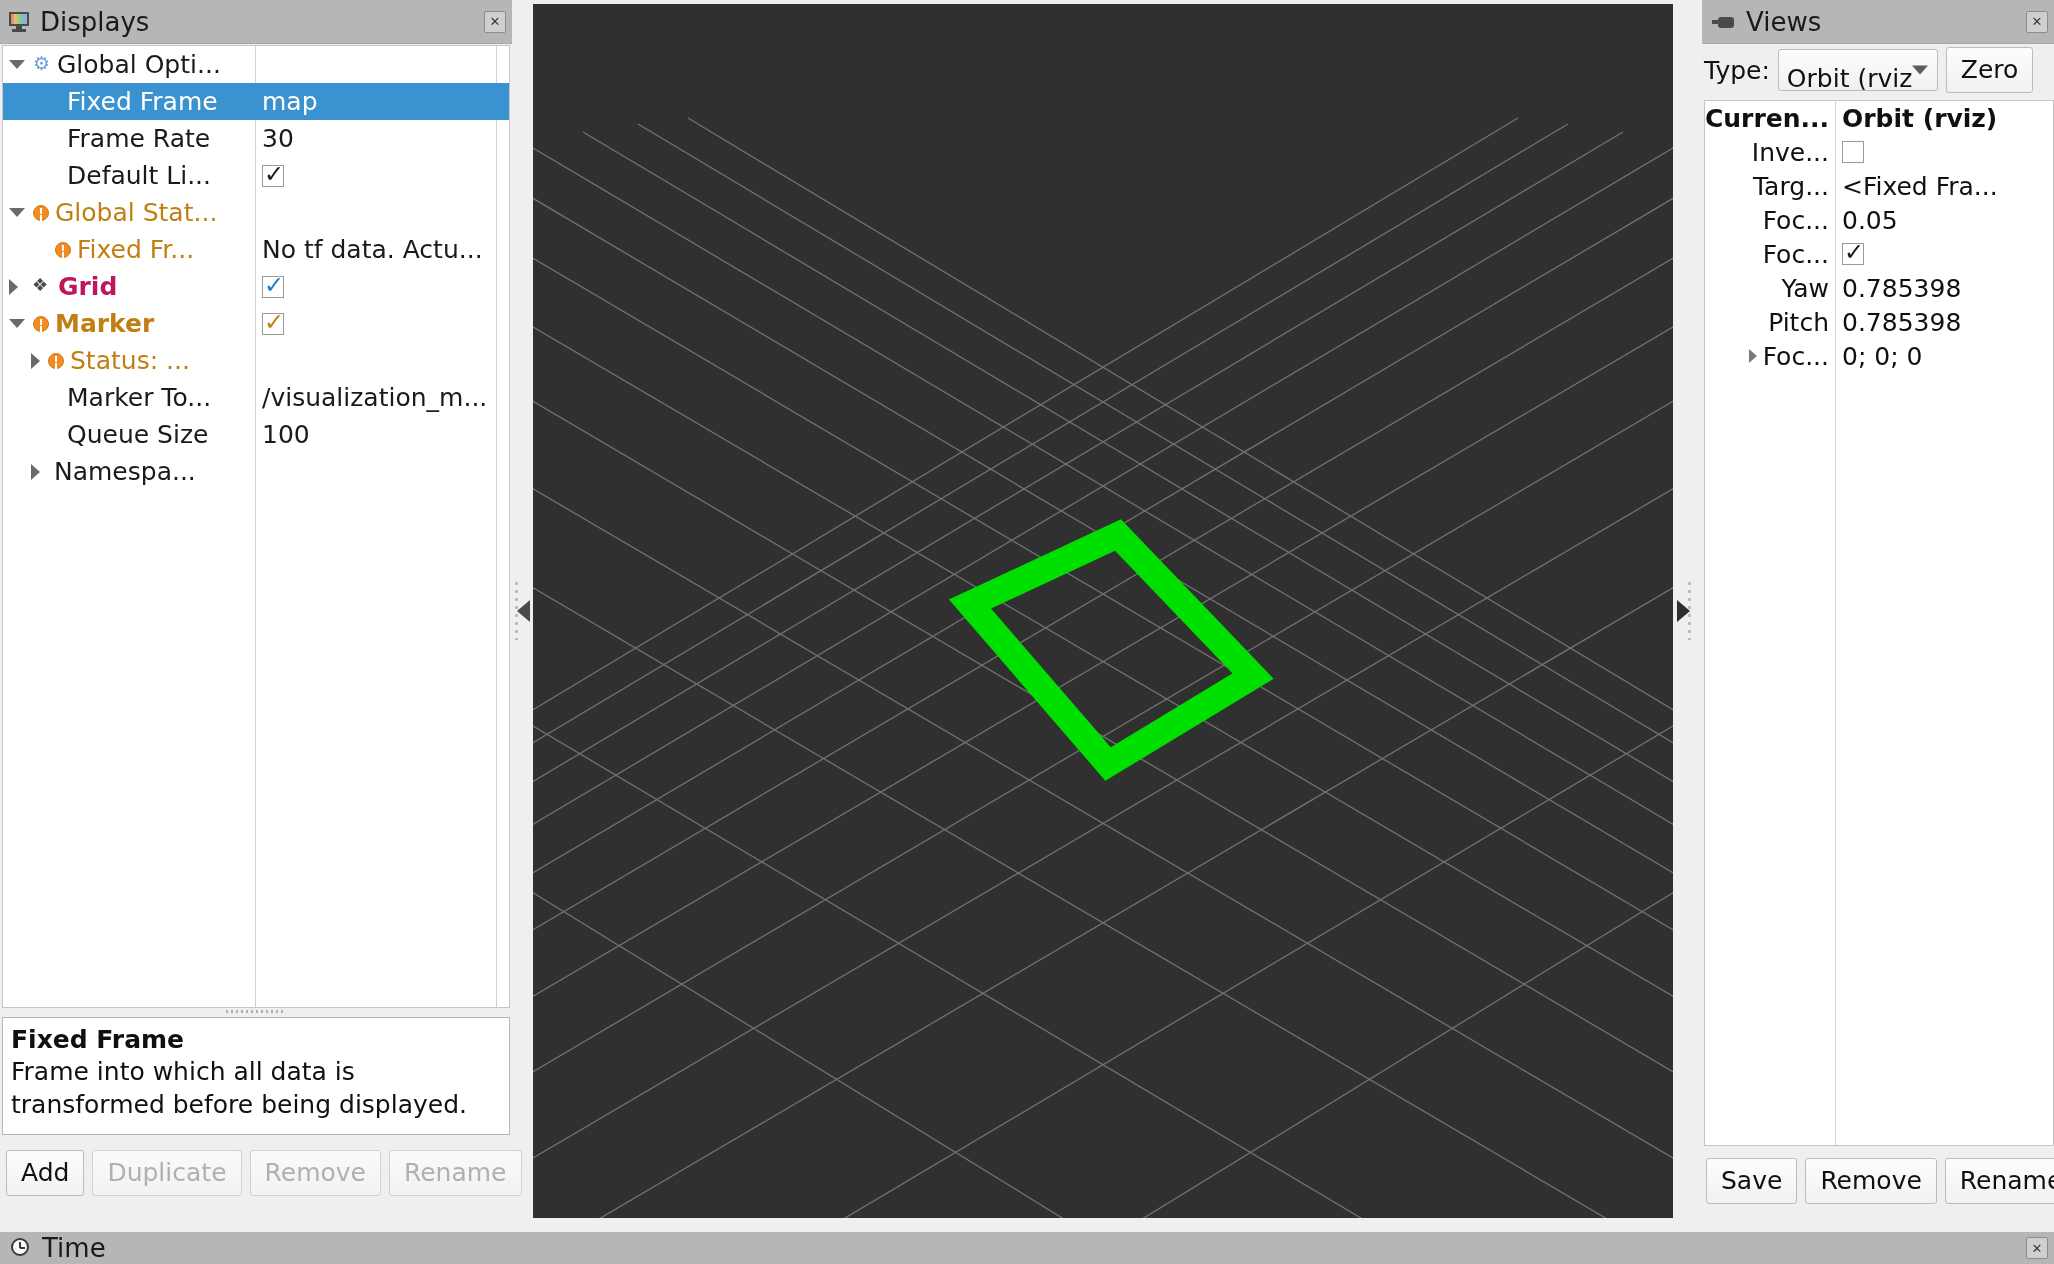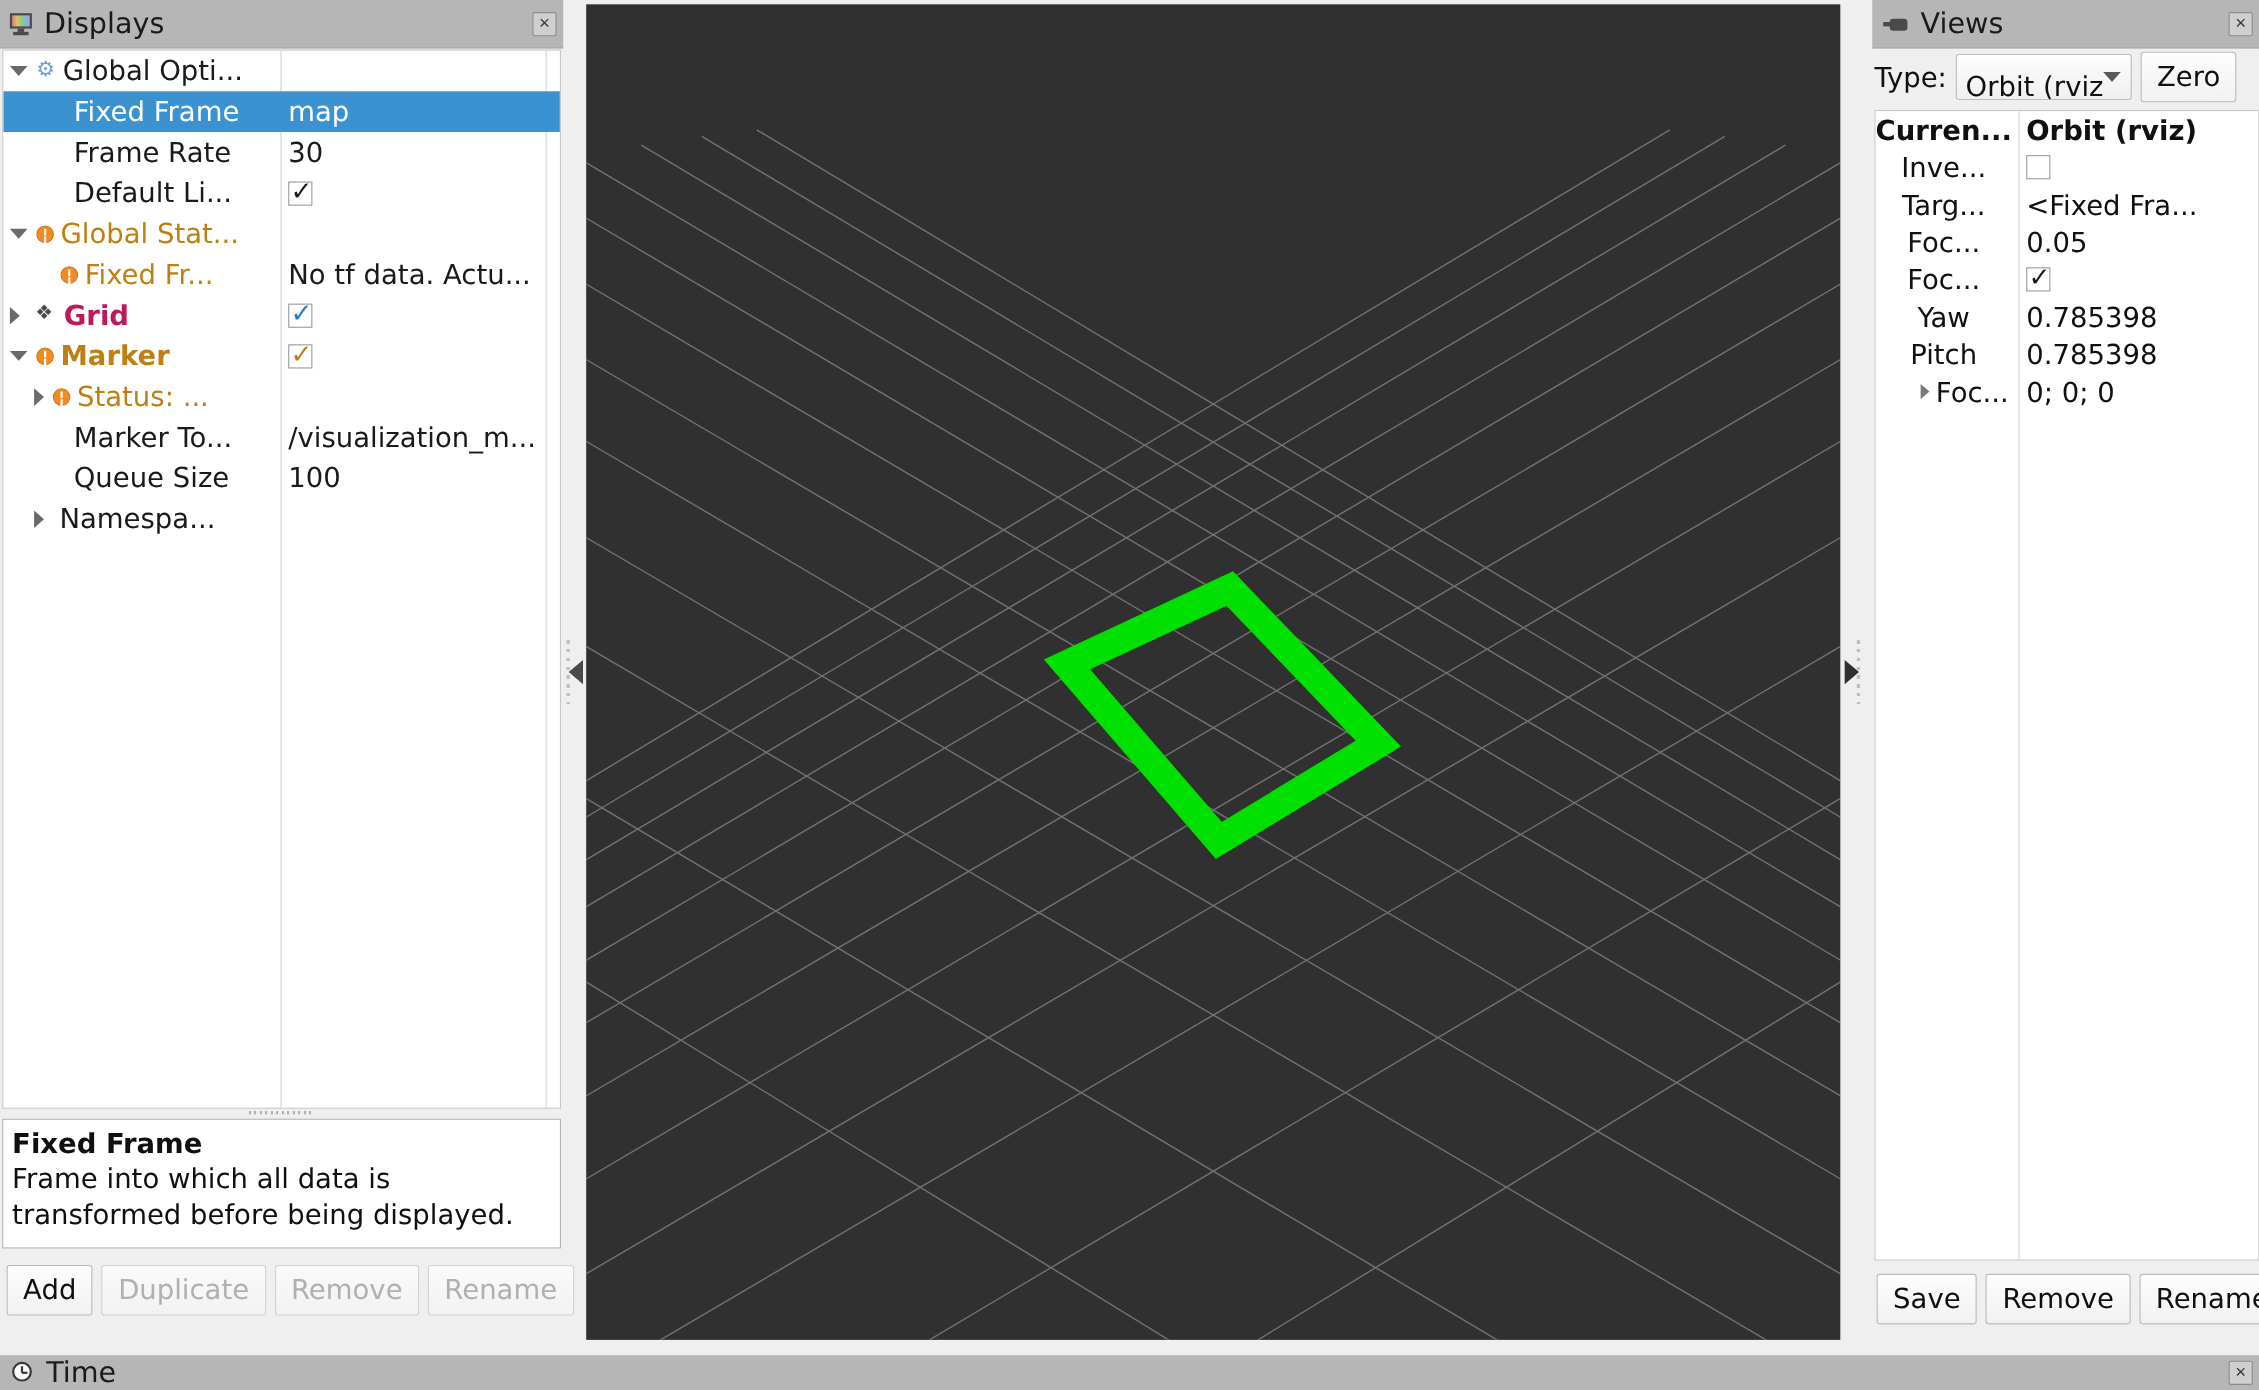--- a/index.html
+++ b/index.html
@@ -447,21 +447,21 @@
     height: 34px;
     display: flex;
     align-items: center;
     box-sizing: border-box;
   }
   .vcol-name {
     width: 130px;
     height: 100%;
     display: flex;
     align-items: center;
-    justify-content: center;
+    justify-content: flex-end;
     padding-right: 6px;
     box-sizing: border-box;
     flex: 0 0 auto;
     overflow: hidden;
     white-space: nowrap;
   }
   .vcol-val {
     flex: 1 1 auto;
     height: 100%;
     display: flex;

